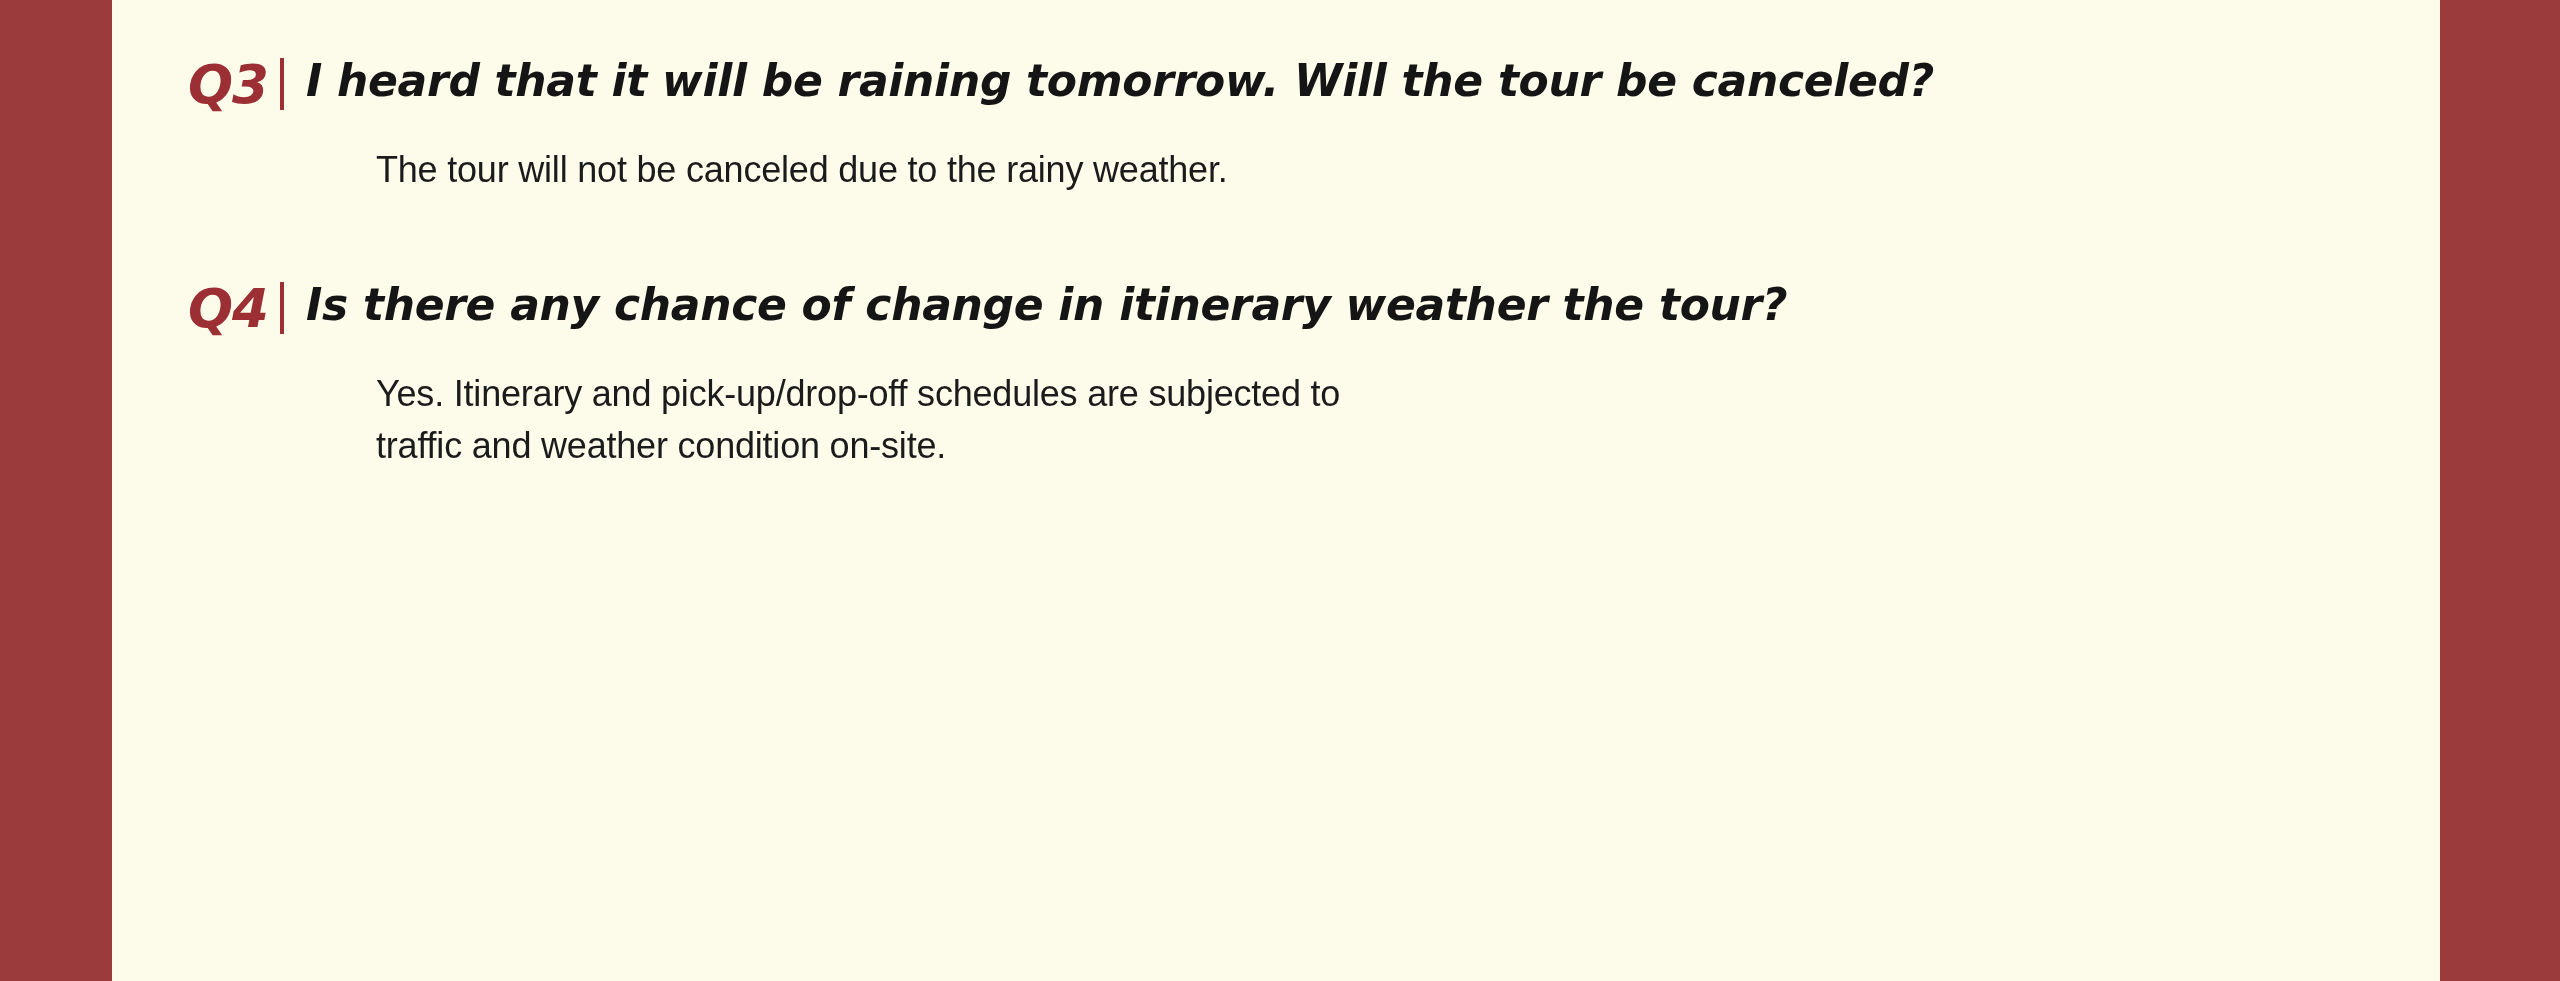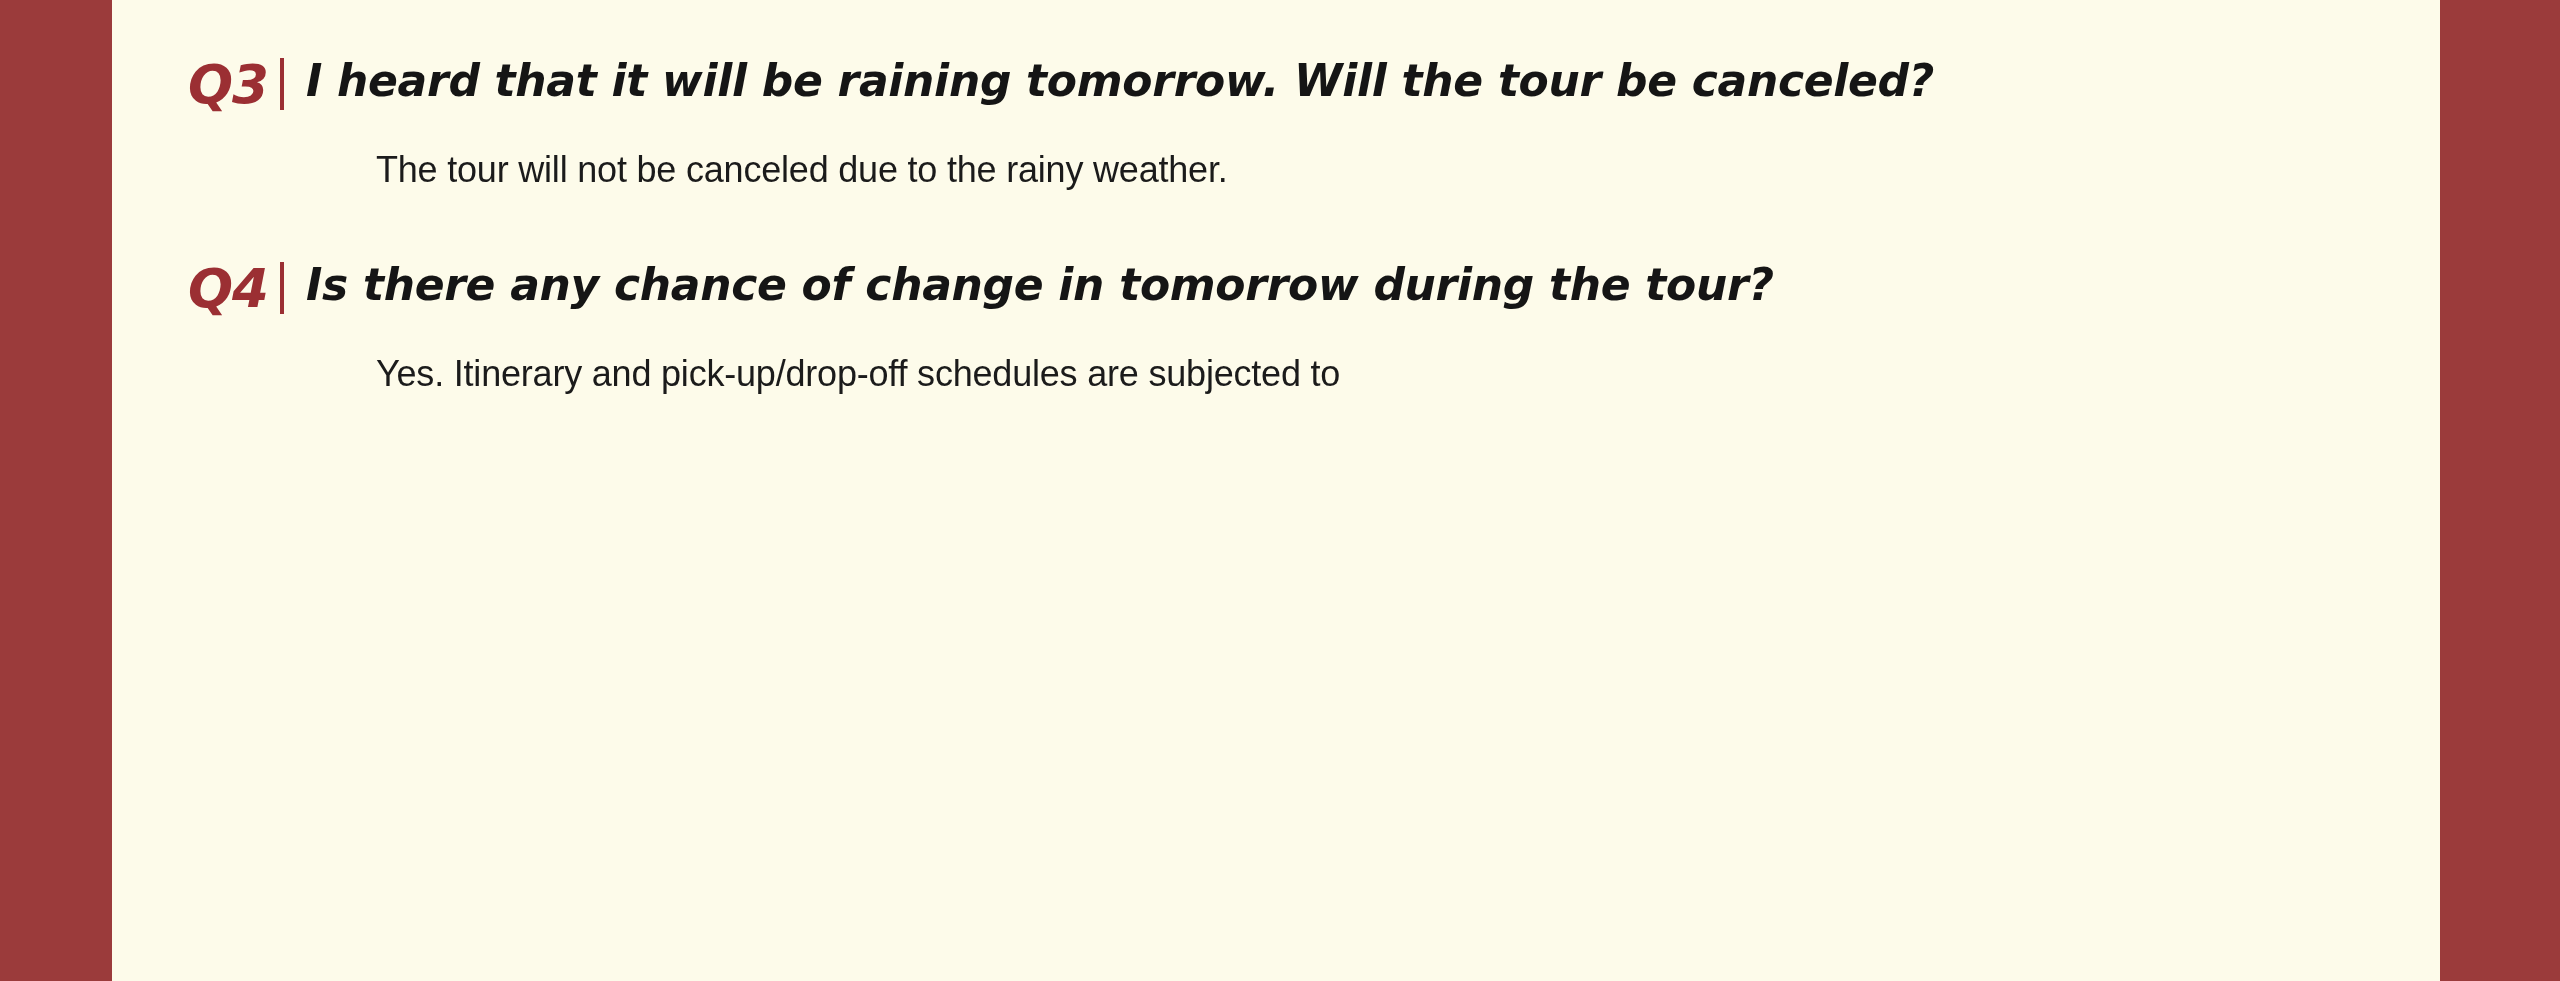--- a/index.html
+++ b/index.html
@@ -46,21 +46,21 @@
     background: #fdfbea;
   }
   .faq-list {
     position: absolute;
     left: 76px;
     top: 52px;
     width: 2200px;
   }
   .faq-item {
     position: relative;
-    margin-bottom: 60px;
+    margin-bottom: 80px;
   }
   .faq-item:last-child {
     margin-bottom: 12px;
   }
   .qrow {
     display: flex;
     align-items: flex-start;
   }
   .qlabel {
     flex: 0 0 auto;
@@ -130,24 +130,25 @@
         <div class="answer">
           <span class="line">The tour will not be canceled due to the rainy weather.</span>
         </div>
       </div>
 
       <div class="faq-item">
         <div class="qrow">
           <div class="qlabel">Q4</div>
           <div class="qbar"></div>
           <div class="qtext">
-            <span class="line">Is there any chance of change in tomorrow during the tour?</span>
+            <span class="line">Is there any chance of change in itinerary weather the tour?</span>
           </div>
         </div>
         <div class="answer">
           <span class="line">Yes. Itinerary and pick-up/drop-off schedules are subjected to</span>
+          <span class="line">traffic and weather condition on-site.</span>
         </div>
       </div>
 
     </div>
   </div>
 
 </div>
 
 </body></html>

